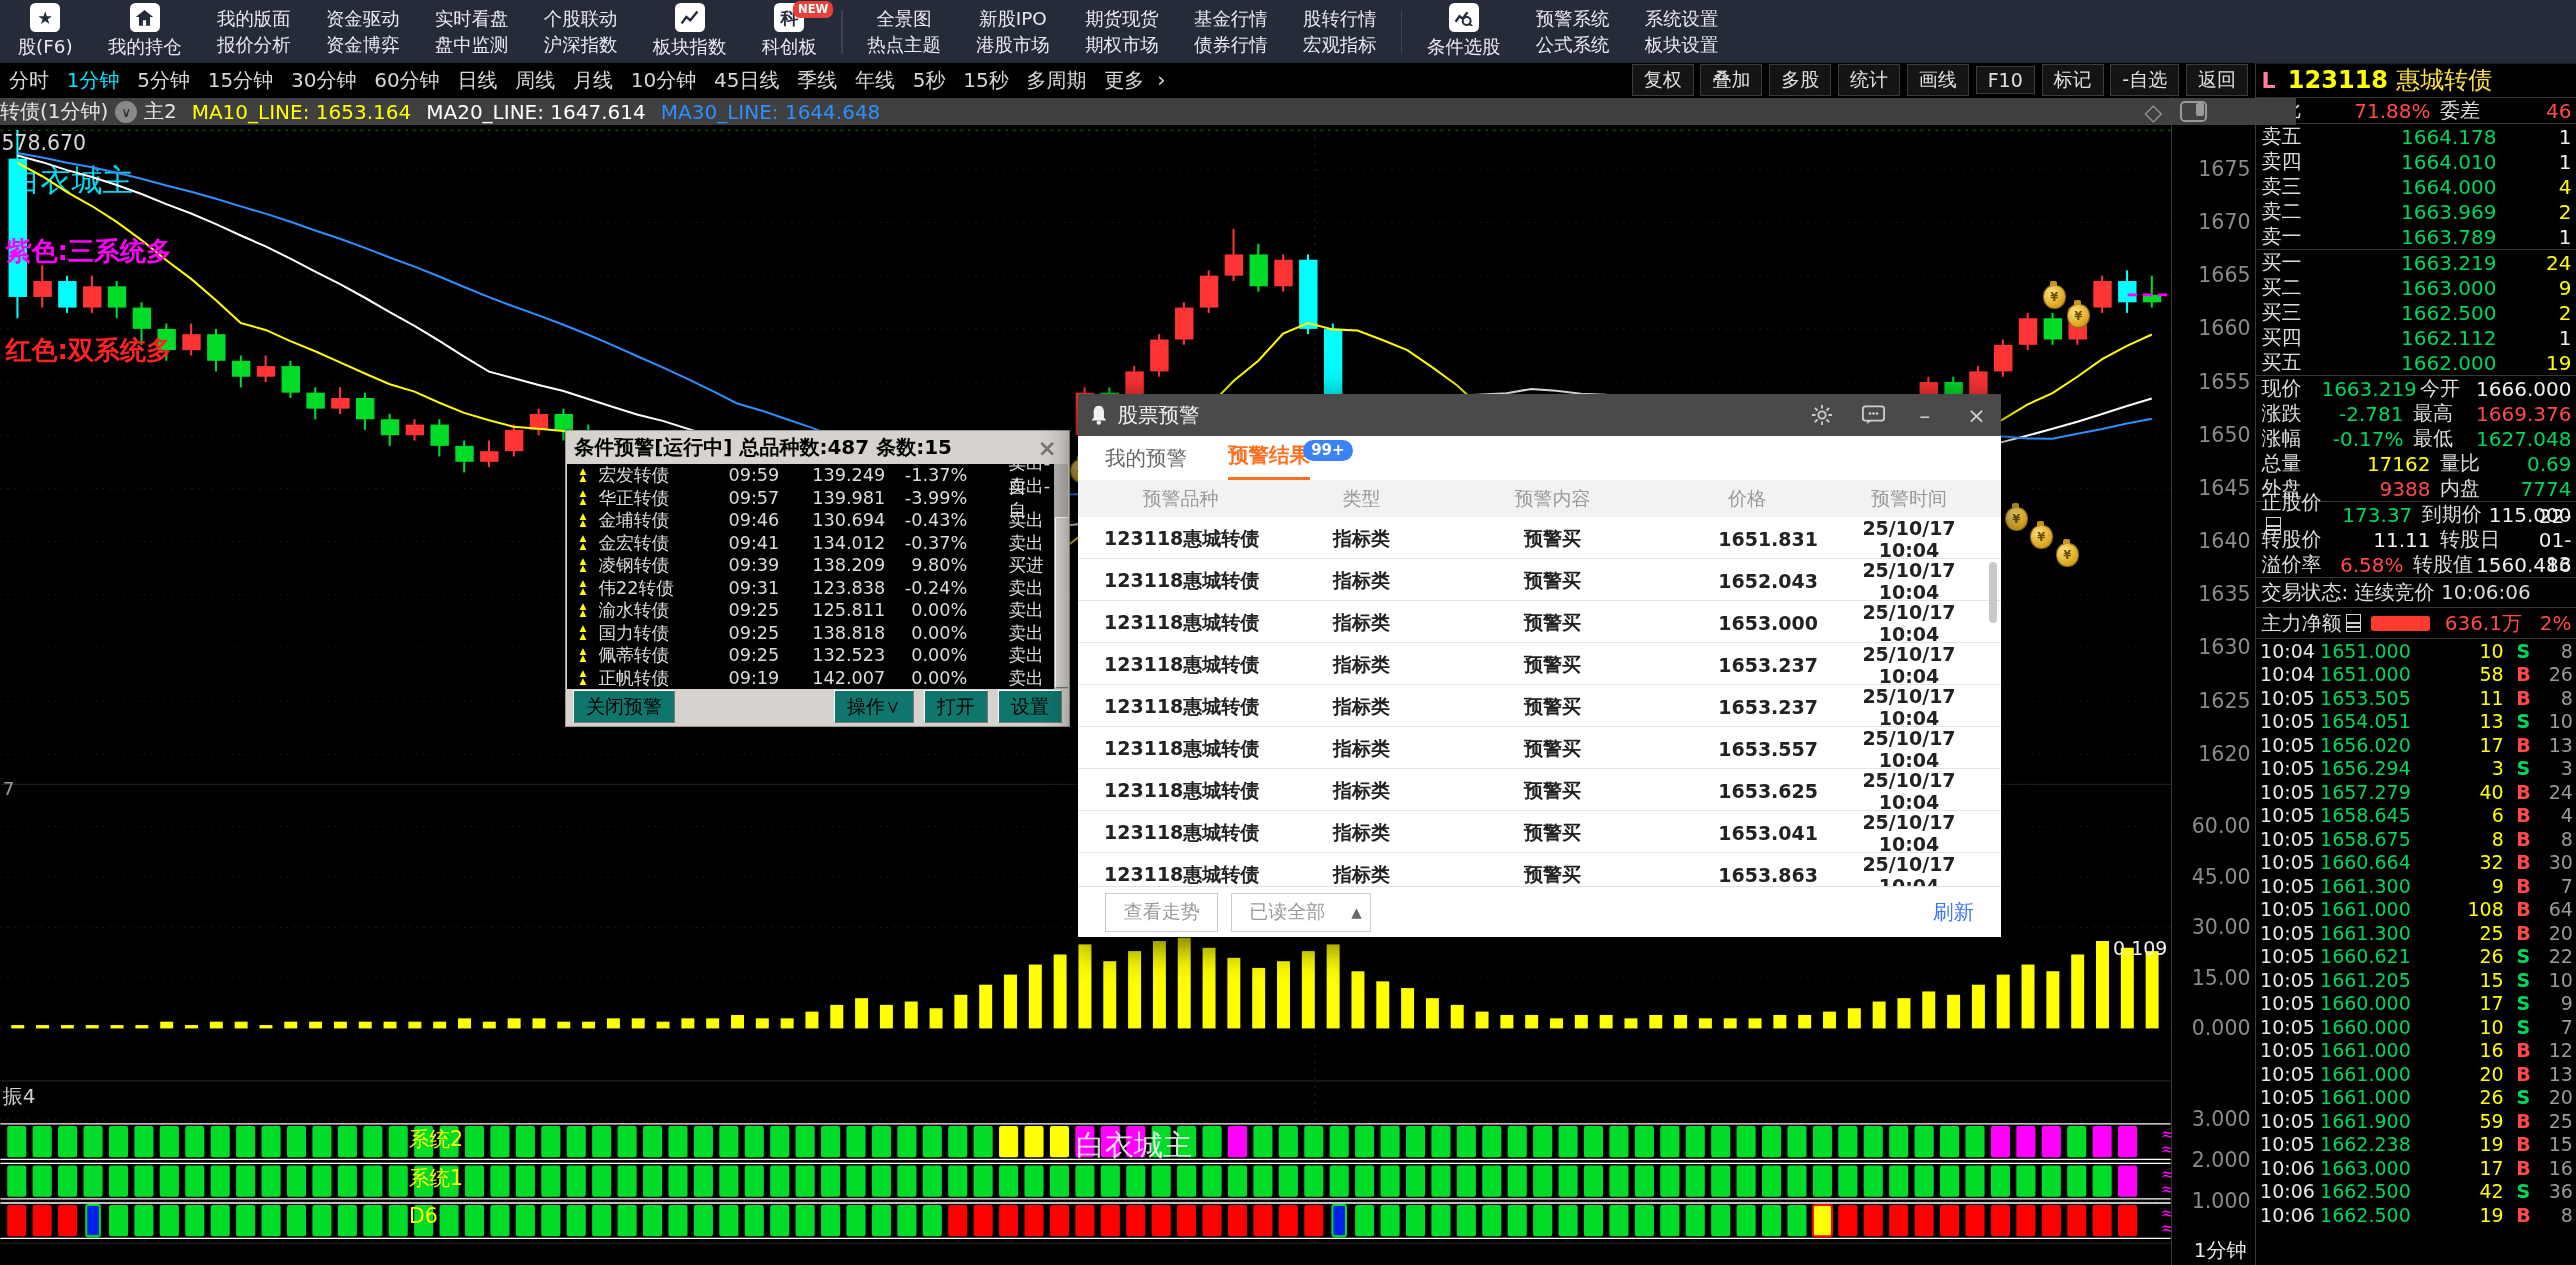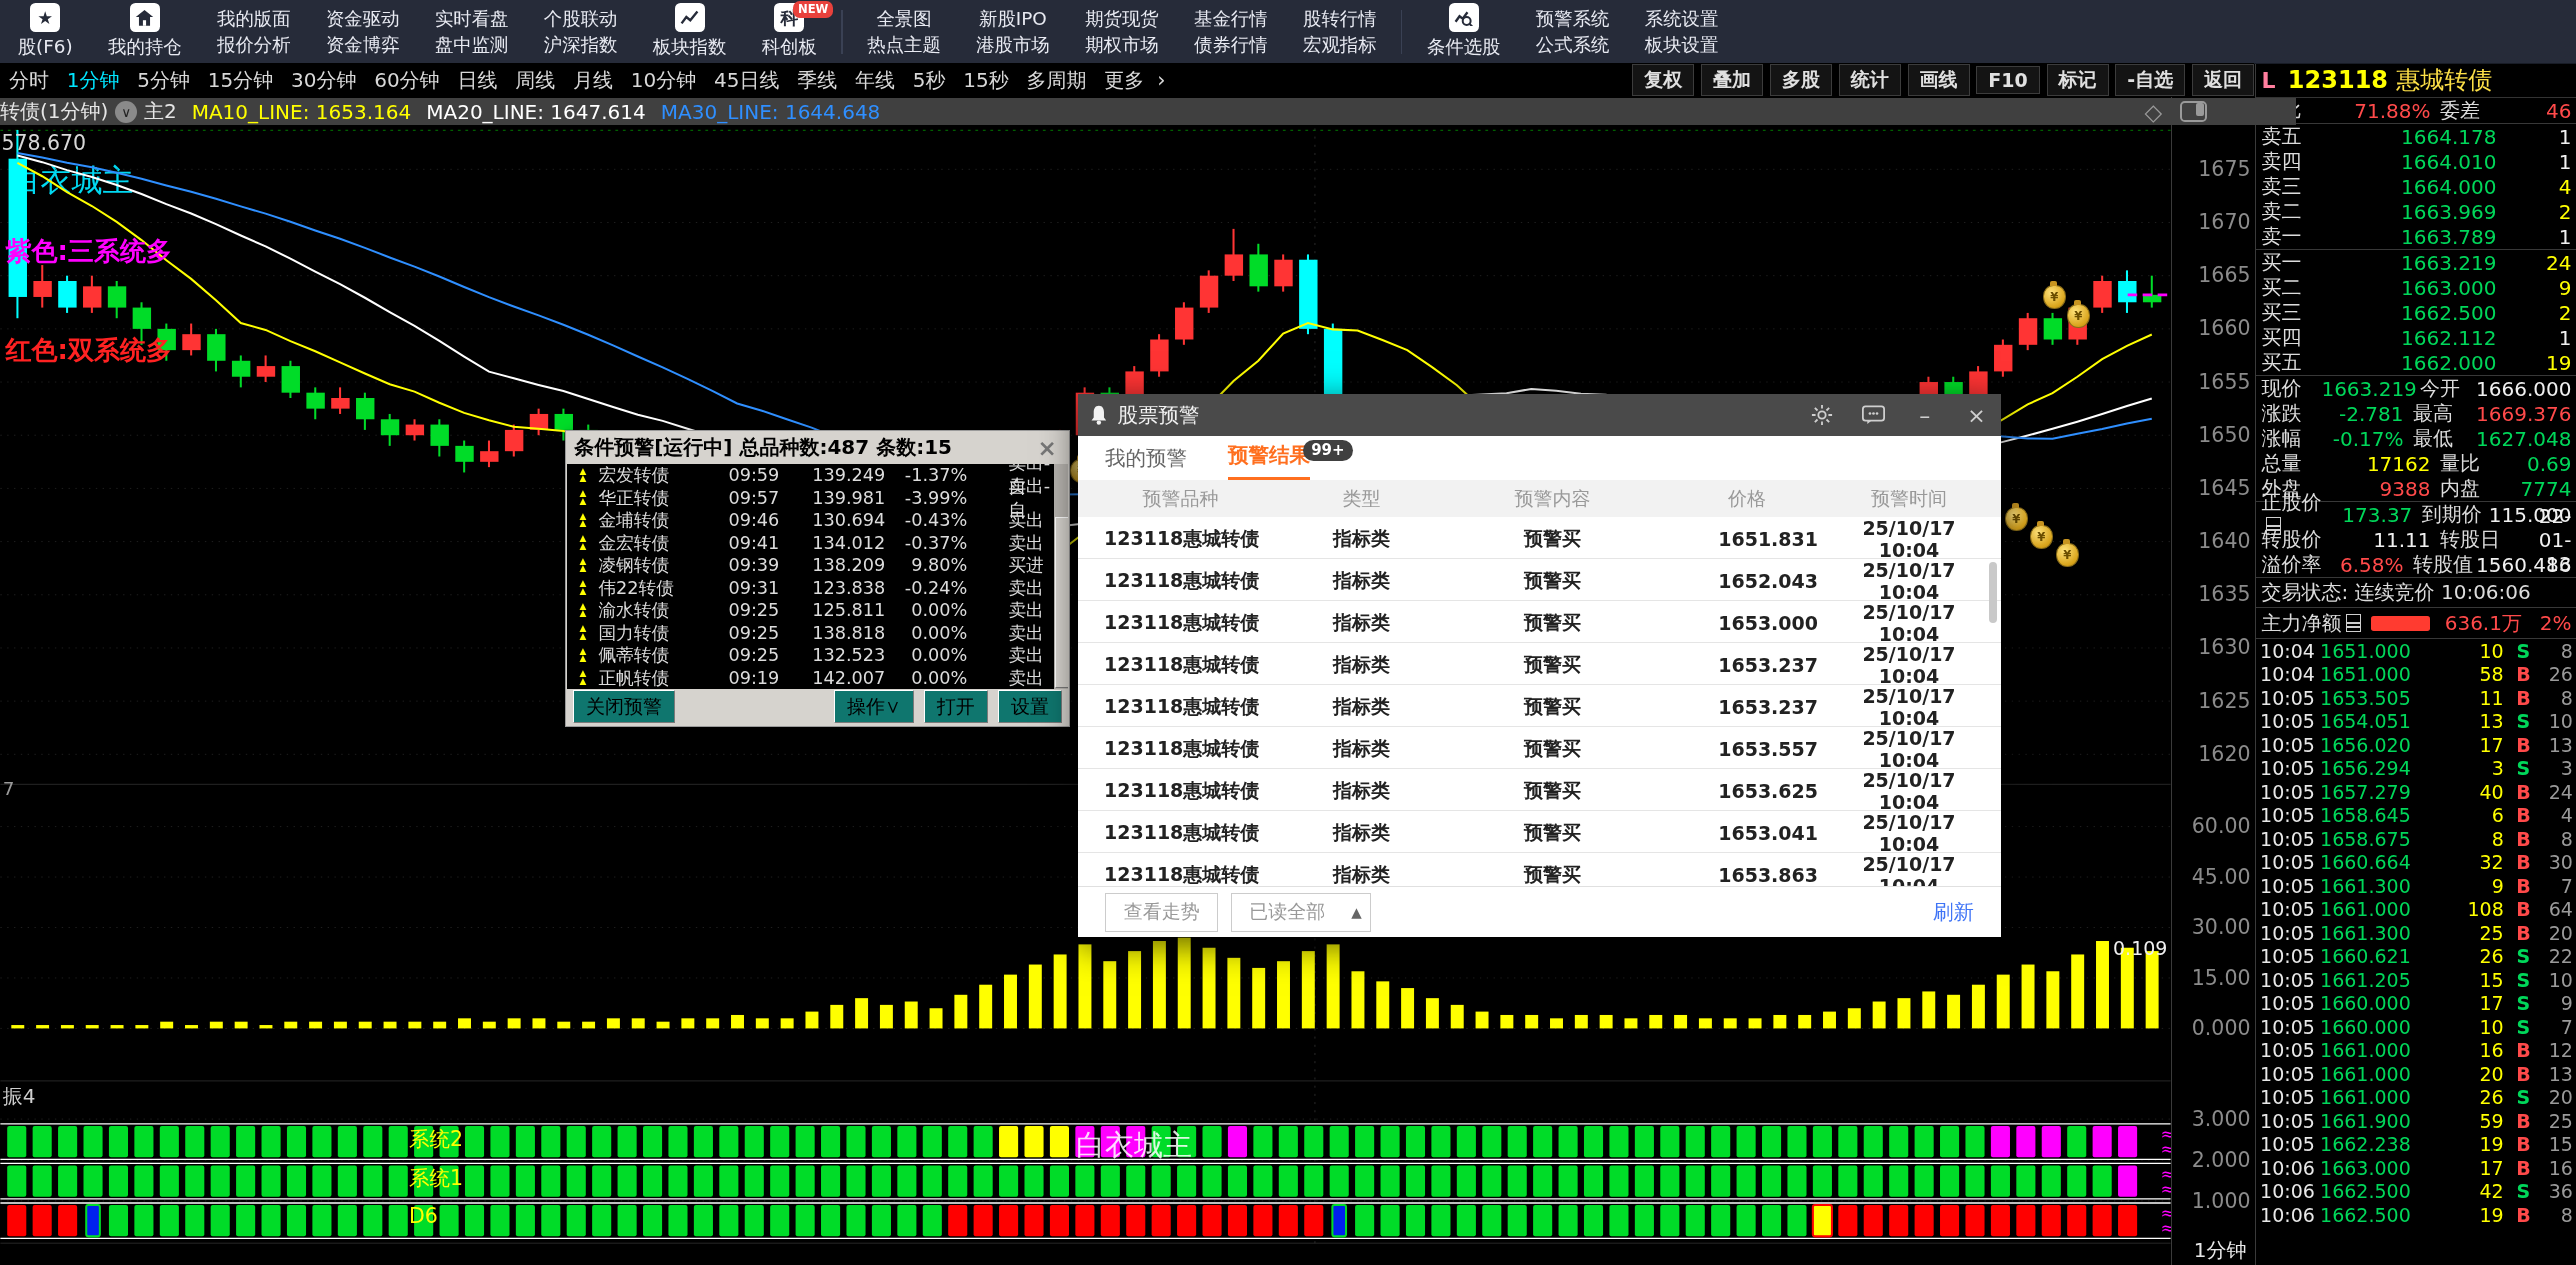--- a/index.html
+++ b/index.html
@@ -15,21 +15,21 @@
   .tm-iconbox{width:30px;height:29px;background:#fff;border-radius:5.5px;display:flex;align-items:center;
     justify-content:center;color:#262b39;font-size:17.7px;font-weight:bold;margin-bottom:2px;}
   .tm-badge{position:absolute;top:1.4px;right:1.4px;background:#e8413c;color:#fff;font-size:11.6px;
     border-radius:6.8px;padding:0 4.8px;line-height:16.4px;font-weight:bold;}
   
   #periodbar{position:absolute;left:0;top:63px;width:2254px;height:34px;background:#000;
     display:flex;align-items:center;z-index:6;color:#d8d8d8;font-size:20px;}
   .pb-item{padding:0 8.9px;white-space:nowrap;cursor:pointer;}
   .pb-item.active{color:#00e5ff;}
   .pb-chevron{color:#d8d8d8;font-size:20.5px;padding:0 4.1px;}
-  #pb-right{margin-left:auto;display:flex;align-items:center;margin-right:0;font-weight:bold;}
+  #pb-right{margin-left:auto;display:flex;align-items:center;margin-right:6px;}
   .pb-btn{border:0.7px solid #3c3c3c;background:#141414;color:#e0e0e0;font-size:19px;
     padding:2px 11px;margin-left:6.8px;cursor:pointer;white-space:nowrap;}
   
   #chartheader{position:absolute;left:0;top:98px;width:2296px;height:27px;background:#404040;
     display:flex;align-items:center;color:#e6e6e6;font-size:20px;z-index:6;}
   .ch-circle{width:22px;height:22px;border-radius:50%;background:#8a8a8a;color:#222;display:flex;
     align-items:center;justify-content:center;font-size:13.6px;margin:0 6.8px;}
   .ma-lab{margin-left:15px;white-space:nowrap;}
   #ch-right{margin-left:auto;display:flex;align-items:center;margin-right:89px;}
   .diamond{color:#9a9a9a;font-size:23px;margin-right:17.7px;}
@@ -104,21 +104,21 @@
   
   #dialog{position:absolute;left:1078px;top:394px;width:923px;height:543px;background:#fff;z-index:11;
     box-shadow:0 8.2px 34px rgba(0,0,0,.65);display:flex;flex-direction:column;}
   #dlg-title{height:42px;background:#4a4a4a;display:flex;align-items:center;color:#f2f2f2;font-size:20.5px;padding:0 12.3px;}
   #dlg-title .ttl{margin-left:9.5px;}
   #dlg-icons{margin-left:auto;display:flex;align-items:center;gap:27px;color:#cfcfcf;}
   .dlg-ico{width:24.6px;height:24.6px;display:flex;align-items:center;justify-content:center;font-size:22px;cursor:pointer;}
   #dlg-tabs{height:44px;display:flex;align-items:flex-end;padding:0 27px;gap:41px;position:relative;}
   .dlg-tab{font-size:20.5px;color:#666;padding-bottom:8.2px;cursor:pointer;position:relative;}
   .dlg-tab.active{color:#ff6f1f;font-weight:bold;border-bottom:3.4px solid #ff6f1f;}
-  #dlg-badge{position:absolute;left:225px;top:4.1px;background:#404040;color:#fff;font-size:15px;
+  #dlg-badge{position:absolute;left:225px;top:4.1px;background:#3b82f6;color:#fff;font-size:15px;
     border-radius:11px;padding:1.4px 8.2px;font-weight:bold;}
   #dlg-table{flex:1;position:relative;overflow:hidden;}
   #dlg-head{height:37px;background:#f2f2f2;display:grid;grid-template-columns:205px 157px 225px 164px 160px;
     align-items:center;color:#999;font-size:19px;}
   #dlg-head div{text-align:center;}
   .dlg-row{height:41px;display:grid;grid-template-columns:205px 157px 225px 164px 160px;align-items:center;
     color:#222;font-size:19px;font-weight:bold;border-bottom:0.7px solid #e5e5e5;}
   .dlg-row .c0{padding-left:26px;}
   .dlg-row .c1,.dlg-row .c2,.dlg-row .c4{text-align:center;}
   .dlg-row .c3{text-align:right;padding-right:11px;}

